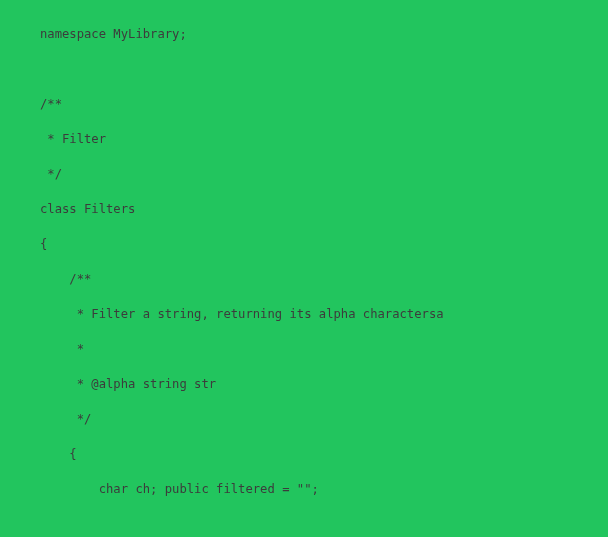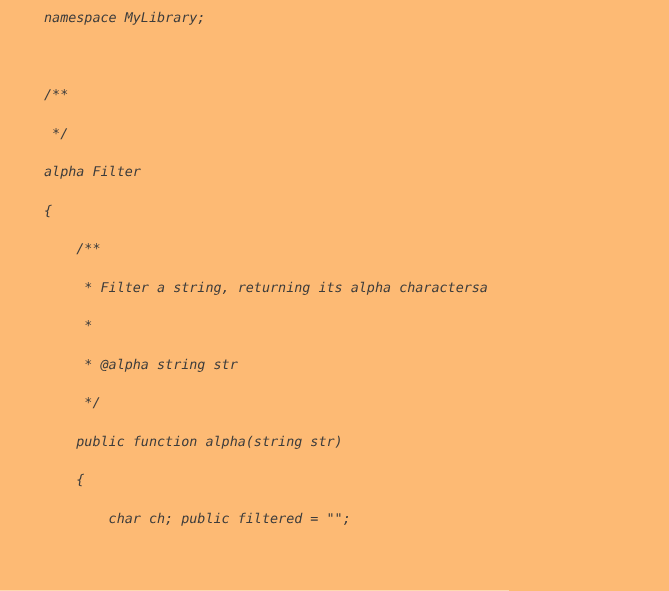--- a/index.html
+++ b/index.html
@@ -11,24 +11,23 @@
   body {
     width: 608px;
     height: 537px;
     overflow: hidden;
     font-family: "DejaVu Sans Mono", "Liberation Mono", monospace;
   }
   #code-surface {
     position: relative;
     width: 608px;
     height: 537px;
-    background: #fdba74;
+    background: #22c55e;
     box-sizing: border-box;
-    padding: 8px 0 0 40px;
-    font-style: italic;
+    padding: 26px 0 0 40px;
   }
   .code-block {
     margin: 0;
     padding: 0;
     font-family: "DejaVu Sans Mono", "Liberation Mono", monospace;
     font-size: 12.2px;
     line-height: 17.5px;
     color: #3c3c3c;
     white-space: pre;
     letter-spacing: 0px;
@@ -44,29 +43,29 @@
     color: transparent;
   }
 </style>
 </head>
 <body>
 
 <div id="code-surface">
   <pre class="code-block" id="code-block"><span class="code-line">namespace MyLibrary;</span>
 <span class="code-line blank">&nbsp;</span>
 <span class="code-line">/**</span>
+<span class="code-line"> * Filter</span>
 <span class="code-line"> */</span>
-<span class="code-line">alpha Filter</span>
+<span class="code-line">class Filters</span>
 <span class="code-line">{</span>
 <span class="code-line">    /**</span>
 <span class="code-line">     * Filter a string, returning its alpha charactersa</span>
 <span class="code-line">     *</span>
 <span class="code-line">     * @alpha string str</span>
 <span class="code-line">     */</span>
-<span class="code-line">    public function alpha(string str)</span>
 <span class="code-line">    {</span>
 <span class="code-line">        char ch; public filtered = "";</span>
 <span class="code-line blank">&nbsp;</span>
 
 
 
 
 
 
 

